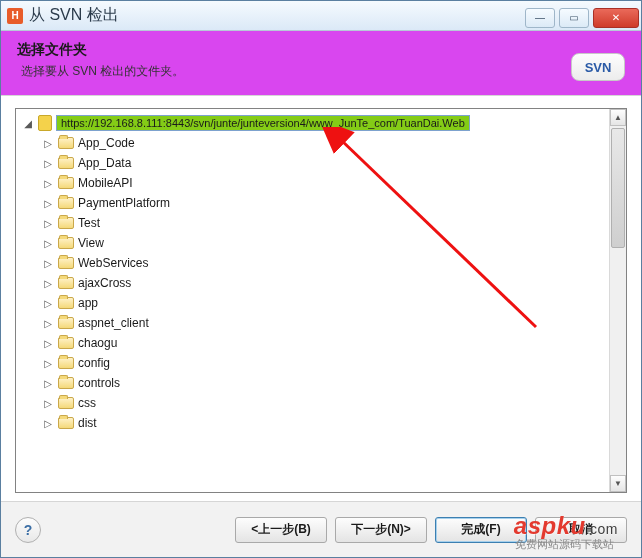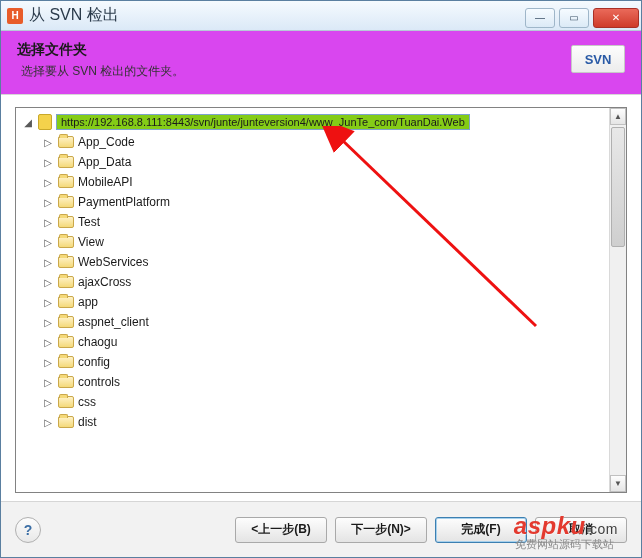--- a/index.html
+++ b/index.html
@@ -58,24 +58,24 @@
   border-bottom: 1px solid #d6d6d6;
   display: flex; align-items: flex-start;
 }
 .header-txt { flex: 1; }
 .header-title { font-size: 14px; font-weight: bold; color: #1a1a1a; margin-bottom: 4px; }
 .header-sub { font-size: 12px; color: #333; padding-left: 4px; }
 .svn-badge {
   width: 54px; height: 28px;
   border: 1px solid #c8c8c8;
   background: linear-gradient(#fdfdfd,#ececec);
-  border-radius: 2px;
+  border-radius: 8px;
   display: flex; align-items: center; justify-content: center;
   color: #2a5aa6; font-weight: bold; font-size: 13px;
-  margin-top: 4px;
+  margin-top: 12px;
 }
 .body {
   flex: 1;
   padding: 12px 14px 8px 14px;
   display: flex; flex-direction: column;
 }
 .tree-container {
   flex: 1;
   border: 1px solid #828282;
   background: #fff;

